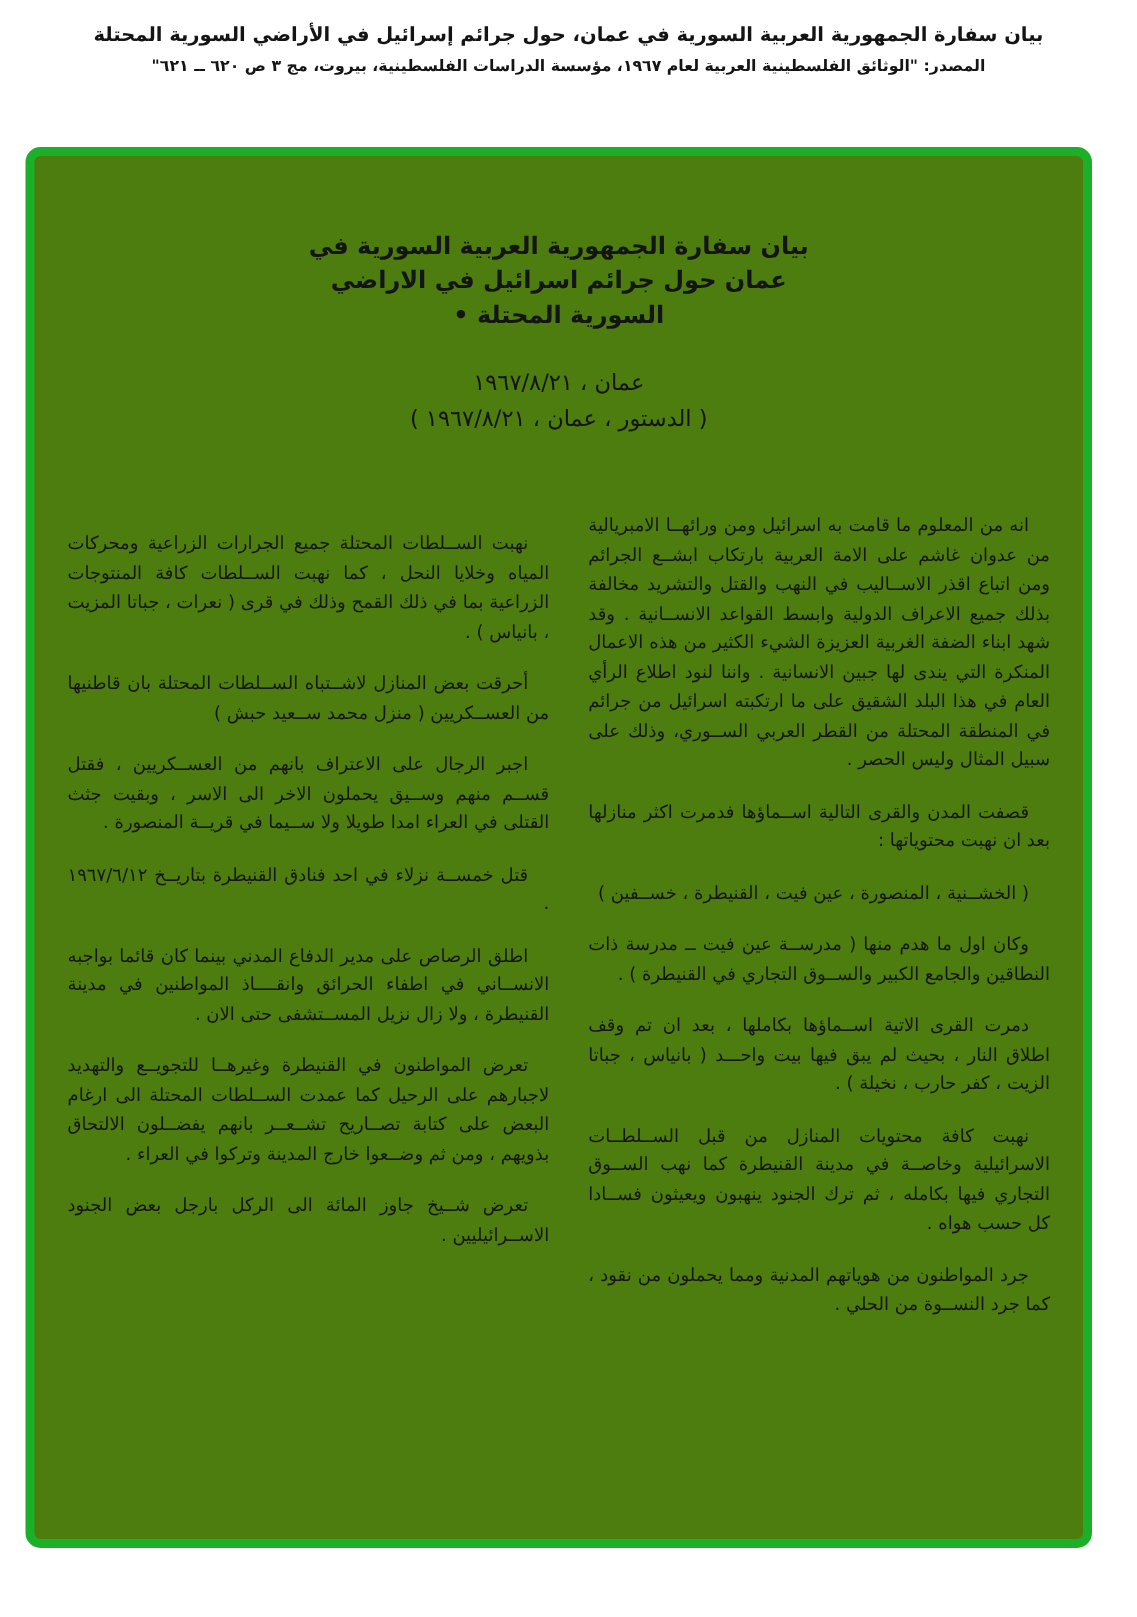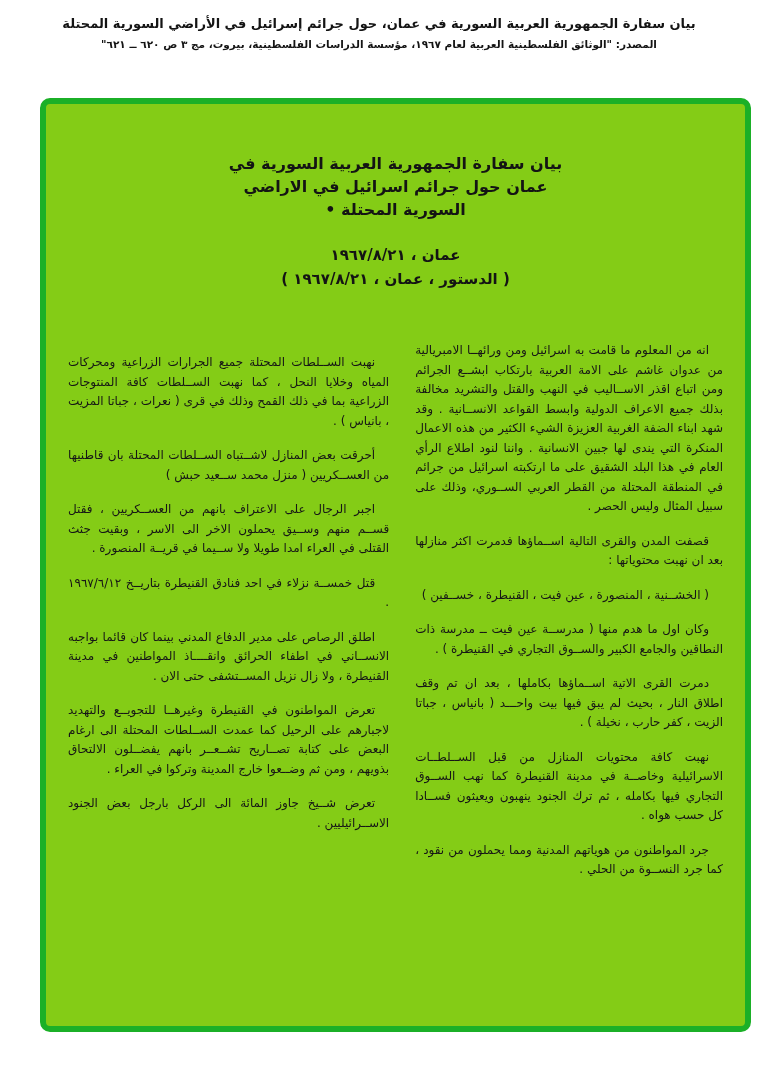--- a/index.html
+++ b/index.html
@@ -10,32 +10,32 @@
   .page-header{
     position:absolute;top:14px;left:0;right:0;text-align:center;direction:rtl;
   }
   .page-header .hdr-title{
     font-size:13px;font-weight:bold;line-height:19px;padding:0 55px;
   }
   .page-header .hdr-source{
     font-size:10.5px;font-weight:bold;margin-top:5px;padding:0 90px;
   }
   .doc-frame{
-    position:absolute;left:40px;top:98px;width:711px;height:934px;
+    position:absolute;left:17px;top:98px;width:711px;height:934px;
     box-sizing:border-box;border:6px solid #1bb027;border-radius:10px;
-    background:#84cc16;
+    background:#4d7c0f;
   }
   .doc-inner{
     direction:rtl;padding:48px 22px 0 22px;
   }
   .doc-title{
     text-align:center;font-weight:bold;font-size:16px;line-height:23px;
   }
   .doc-dates{
-    text-align:center;font-weight:bold;font-size:15px;line-height:24px;margin-top:22px;
+    text-align:center;font-weight:normal;font-size:15px;line-height:24px;margin-top:22px;
   }
   .body-cols{
     display:flex;gap:26px;margin-top:50px;
   }
   .col{min-width:0;}
   .col-first{flex:0 0 47%;}
   .col-second{flex:1 1 auto;padding-top:12px;}
   .para{
     font-size:12px;line-height:19.5px;margin:0 0 15px 0;
     text-align:justify;text-indent:14px;color:#161616;

